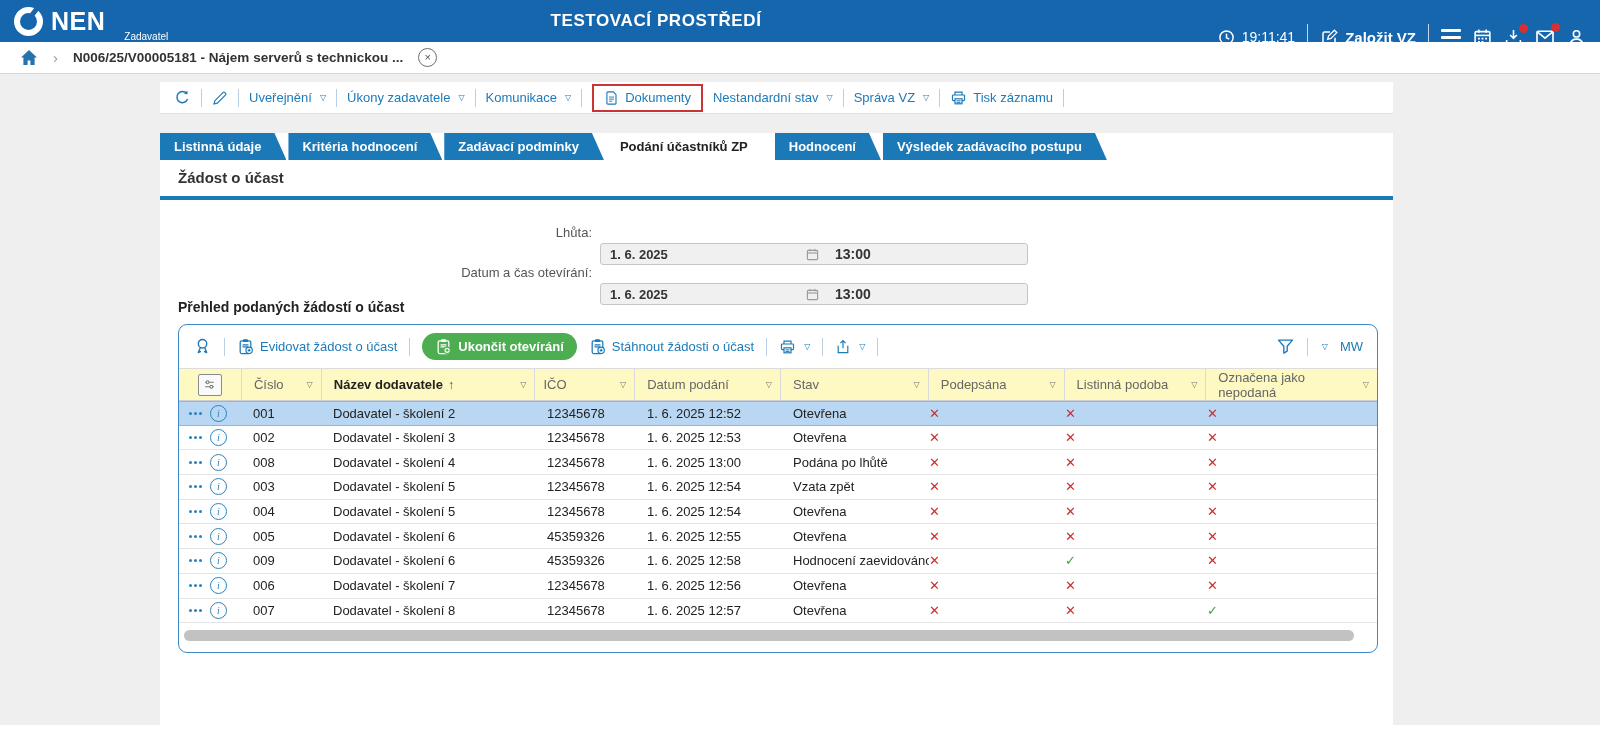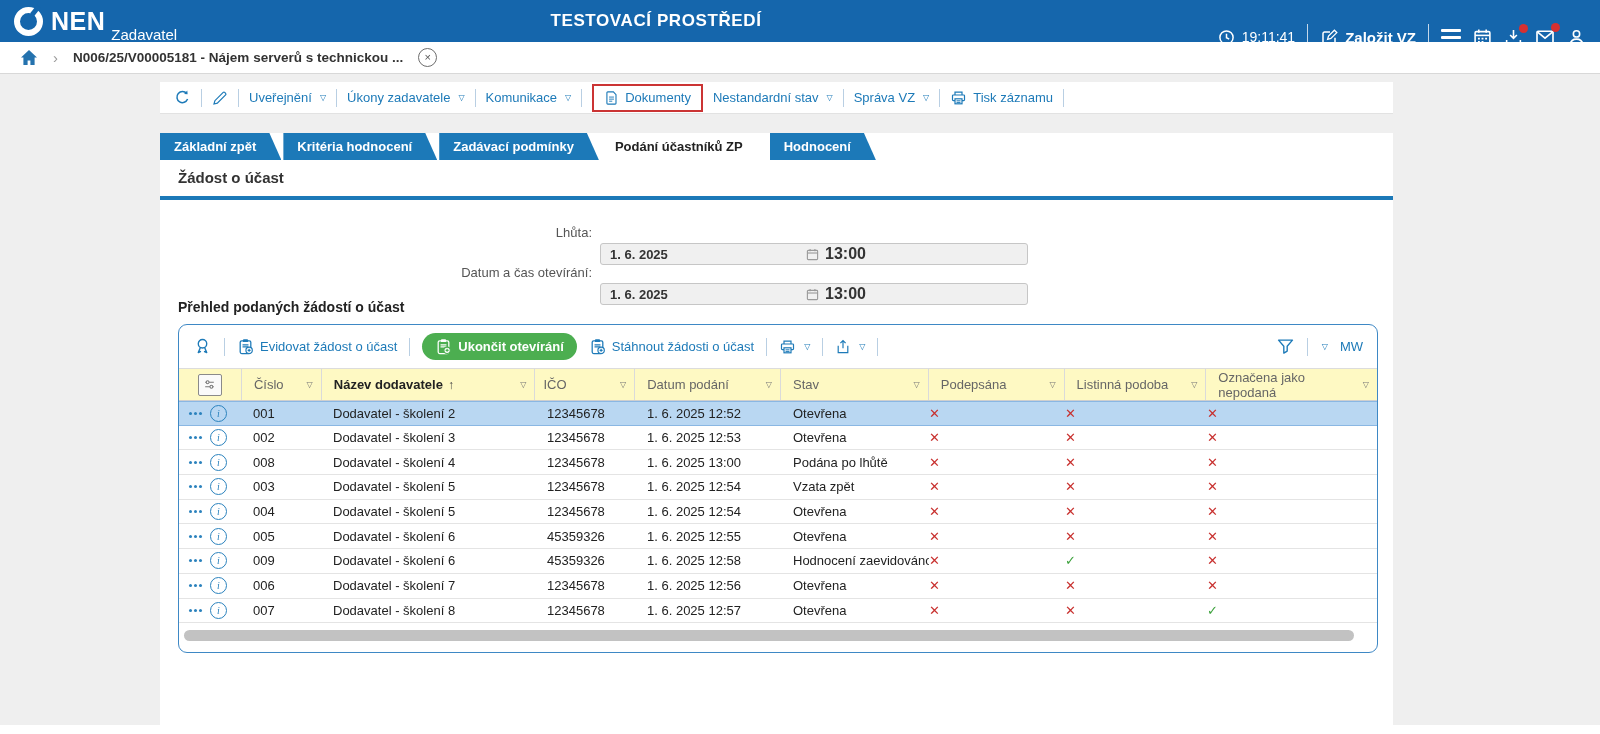--- a/index.html
+++ b/index.html
@@ -8,21 +8,21 @@
   .vdiv{width:1px;height:18px;background:#b9cfe3;display:inline-block;flex:none;}
   svg{display:block;}
 
   
   .topbar{position:absolute;top:0;left:0;right:0;height:42px;background:#1566ac;color:#fff;display:flex;align-items:center;}
   .brand-wrap{display:flex;align-items:center;margin-left:14px;cursor:pointer;}
   .logo-ring{width:17px;height:17px;border:6px solid #fff;border-radius:50%;position:relative;}
   .logo-ring::after{content:"";position:absolute;width:5px;height:11px;background:#1566ac;top:-8px;right:-1px;transform:rotate(38deg);}
   .brand-txt{display:flex;align-items:flex-end;margin-left:8px;}
   .brand{font-size:25px;font-weight:700;letter-spacing:.5px;line-height:1;}
-  .brand-sub{font-size:15px;margin-left:6px;line-height:1;margin-bottom:-8px;}
+  .brand-sub{font-size:10px;margin-left:19px;line-height:1;margin-bottom:-8px;}
   .env-title{position:absolute;left:656px;top:0;height:42px;display:flex;align-items:center;transform:translateX(-50%);
              font-size:17px;font-weight:700;letter-spacing:.6px;}
   .tb-right{position:absolute;right:14px;top:16px;height:42px;display:flex;align-items:center;gap:12px;}
   .tb-group{display:flex;align-items:center;gap:7px;cursor:pointer;}
   .tb-time{font-size:14px;}
   .tb-newvz{font-size:15px;font-weight:700;}
   .tb-div{width:1px;height:26px;background:rgba(255,255,255,.75);}
   .burger{display:flex;flex-direction:column;gap:3.5px;cursor:pointer;}
   .burger i{display:block;width:20px;height:3px;background:#fff;border-radius:1px;}
   .badge-wrap{position:relative;cursor:pointer;}
@@ -51,21 +51,21 @@
   .tab.active{background:#fff;color:#222;}
   .sec-title{position:absolute;left:18px;top:36px;font-size:15px;font-weight:700;color:#333;}
   .blue-rule{position:absolute;left:0;top:63px;width:100%;height:4px;background:#1c79b8;}
 
   
   .form-row{position:absolute;left:0;height:22px;display:flex;align-items:center;}
   .form-label{width:432px;text-align:right;font-size:13px;color:#555;padding-right:8px;flex:none;}
   .form-field{width:428px;height:22px;background:#f0f0f0;border:1px solid #c6c6c6;border-radius:3px;position:relative;
               display:flex;align-items:center;box-sizing:border-box;cursor:default;margin-top:44px;}
   .ff-date{font-size:13px;font-weight:700;color:#333;padding-left:9px;}
-  .ff-time{position:absolute;left:205px;display:flex;align-items:center;gap:6px;font-size:16px;font-weight:700;color:#333;}
+  .ff-time{position:absolute;left:205px;display:flex;align-items:center;gap:16px;font-size:14px;font-weight:700;color:#333;}
 
   
   .grid-title{position:absolute;left:18px;top:166px;font-size:14px;font-weight:700;color:#222;}
   .gridbox{position:absolute;left:18px;top:191px;width:1200px;height:329px;border:1.5px solid #3e88c5;border-radius:9px;
            background:#fff;box-sizing:border-box;overflow:hidden;}
   .gt{height:43px;display:flex;align-items:center;gap:12px;padding:0 14px;}
   .gt-icon{color:#1d7ab8;cursor:pointer;}
   .gt-link{display:flex;align-items:center;gap:6px;color:#1d7ab8;font-size:13px;cursor:pointer;text-decoration:none;white-space:nowrap;}
   .gt-green{display:flex;align-items:center;gap:6px;background:#4cae50;color:#fff;border:none;border-radius:14px;
             font-size:13px;font-weight:700;padding:5px 13px;cursor:pointer;font-family:inherit;--badge:#4cae50;}
@@ -241,25 +241,26 @@
           <path d="M6 10.8h4M6 12.4h4" stroke="currentColor" stroke-width="1"></path>
         </svg>
       </span>
       <span>Tisk záznamu</span>
     </a>
     <span class="vdiv"></span>
   </div>
 
 <div class="panel">
   <div class="tabs" id="tabs">
-      <div class="tab">Základní zpět</div>
+      <div class="tab">Listinná údaje</div>
       <div class="tab">Kritéria hodnocení</div>
       <div class="tab">Zadávací podmínky</div>
       <div class="tab active">Podání účastníků ZP</div>
       <div class="tab">Hodnocení</div>
+      <div class="tab">Výsledek zadávacího postupu</div>
     </div>
   <div class="sec-title">Žádost o účast</div>
   <div class="blue-rule"></div>
 
   <div class="form-row" style="top:88px;">
     <div class="form-label">Lhůta:</div>
     <div class="form-field">
       <span class="ff-date">1. 6. 2025</span>
       <span class="ff-time">
         <span>

